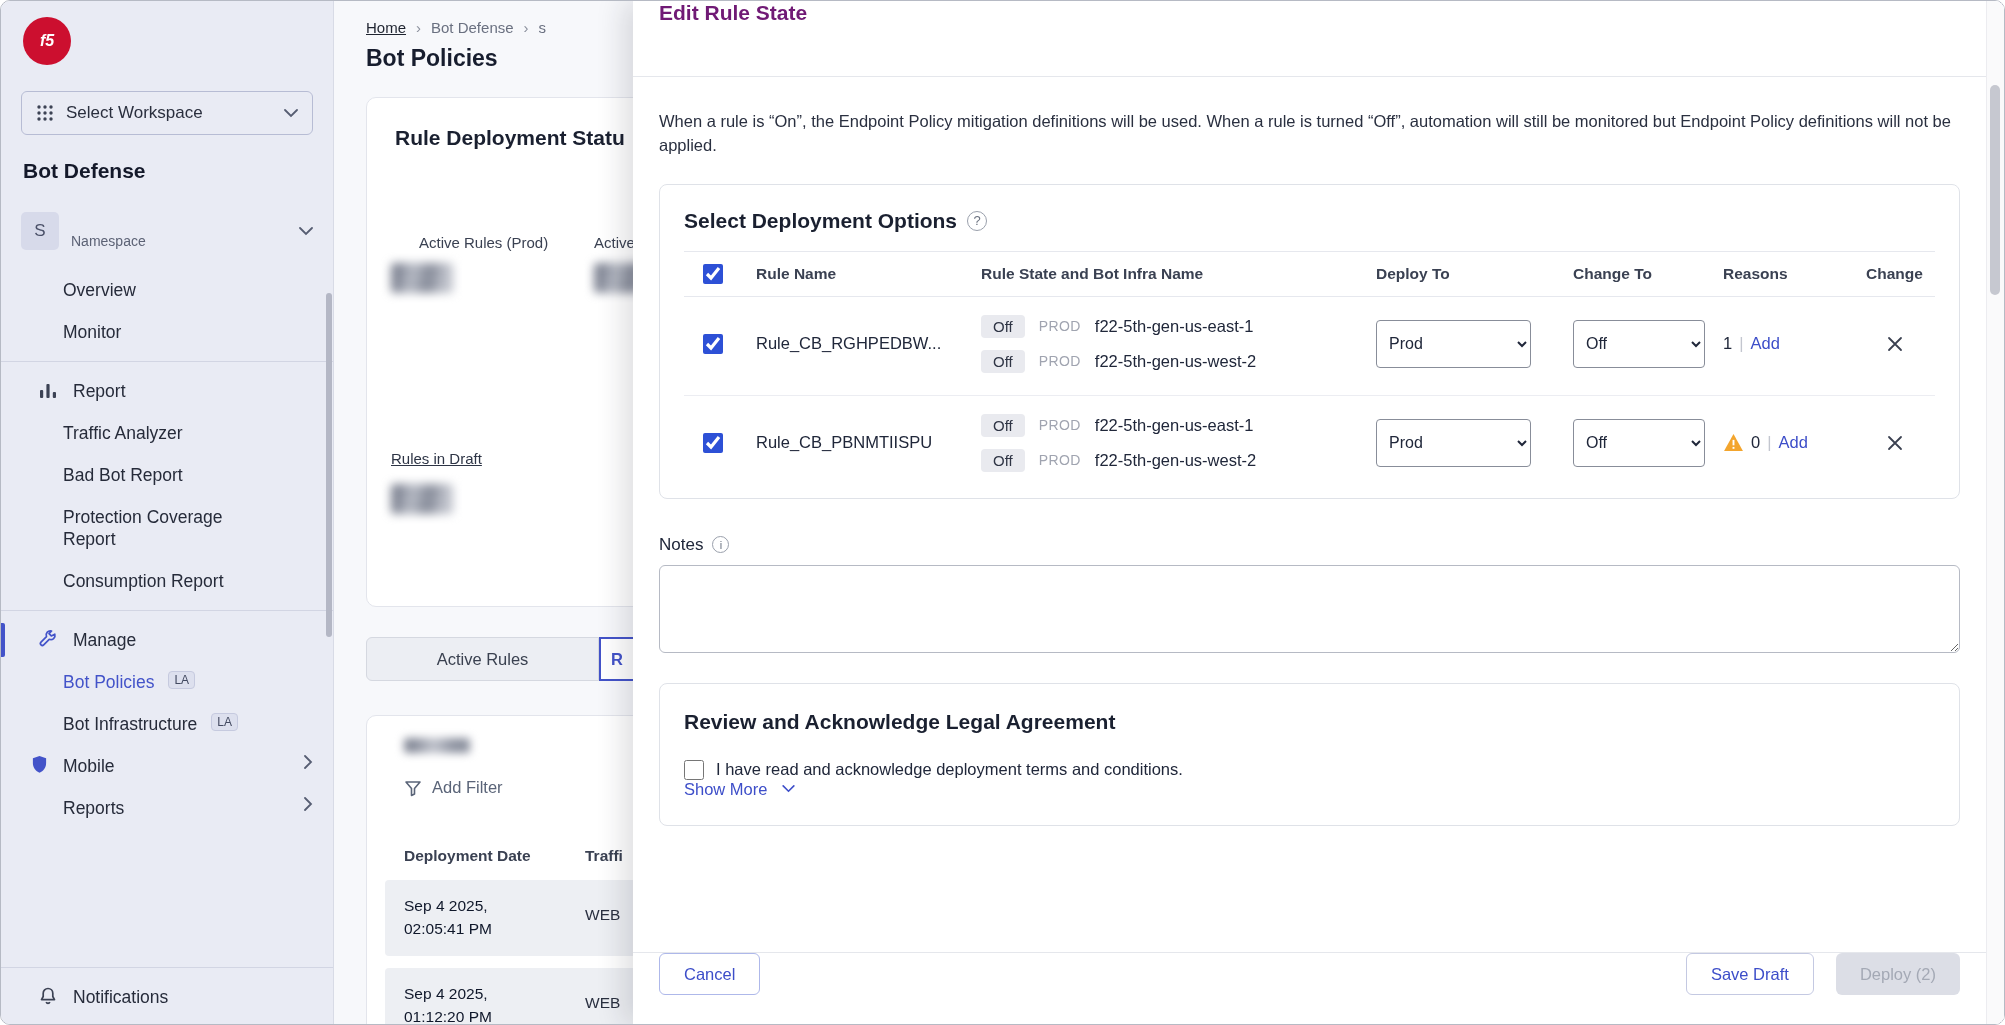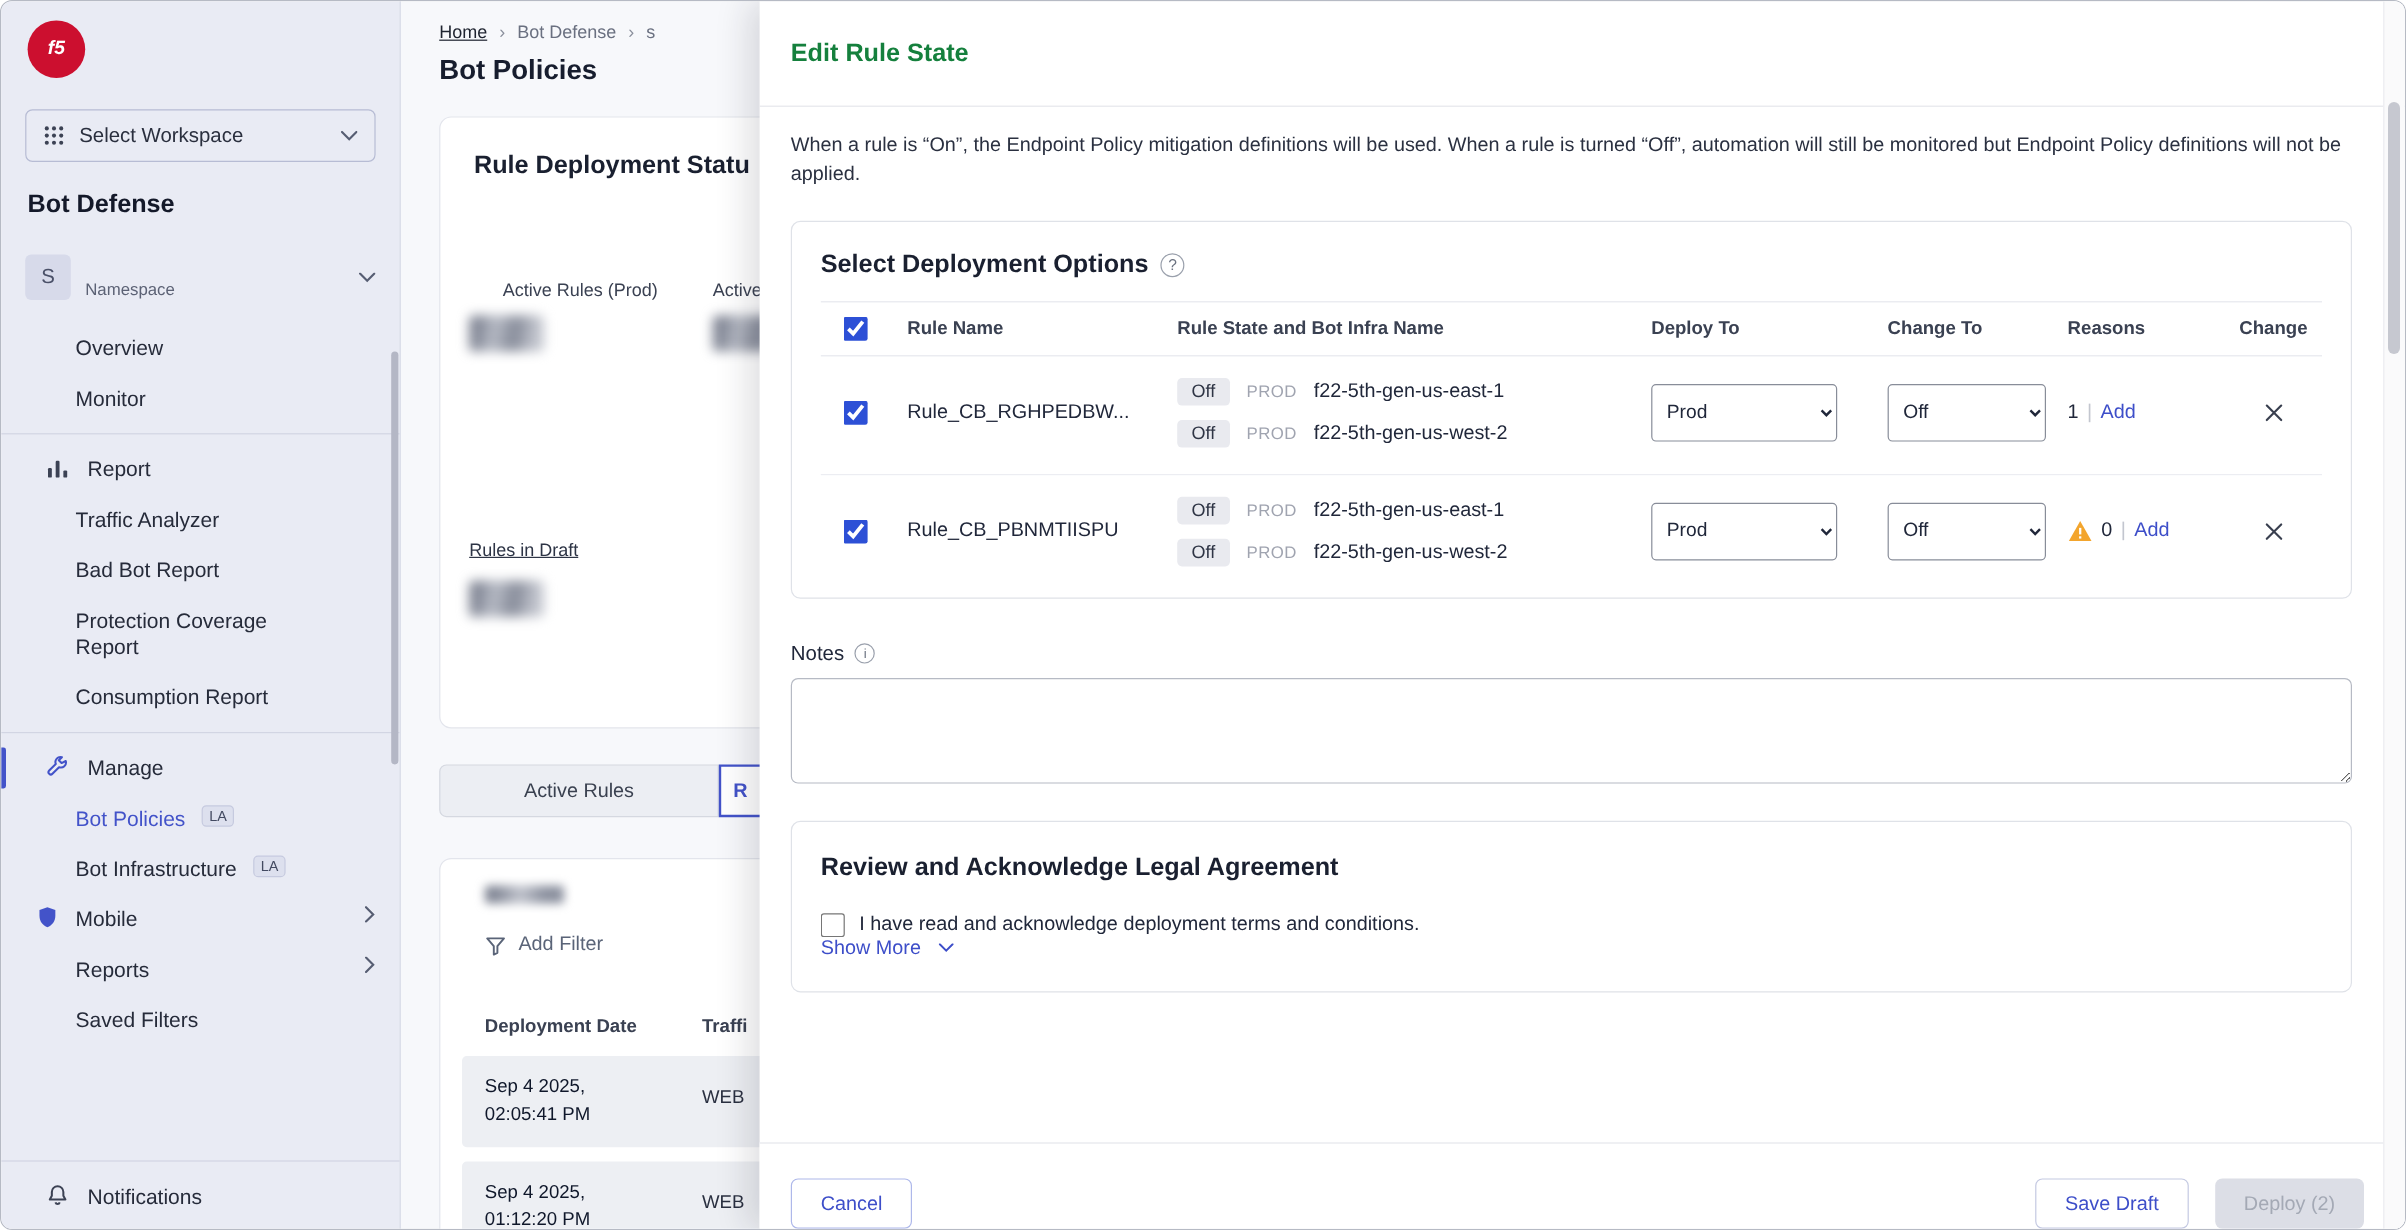--- a/index.html
+++ b/index.html
@@ -159,23 +159,23 @@
   .lt-row .date { position:absolute; left:19px; top:14px; font-size:15.5px; line-height:23px; color:#0f172a; }
   .lt-row .traffic { position:absolute; left:200px; top:26px; font-size:15.5px; color:#2a3040; }
 
   
   .drawer {
     position:absolute; left:632px; top:0; right:0; bottom:0;
     background:#fff; z-index:3;
     box-shadow:-10px 0 26px rgba(25,28,40,.14);
   }
   .drawer-header {
-    height:88px; display:flex; align-items:center; padding:0 26px;
+    height:76px; display:flex; padding:0 26px;
     border-bottom:1px solid #e5e7ec;
-    font-size:21px; font-weight:600; color:#15803d;
+    font-size:21px; font-weight:600; color:#701a75;
   }
   .drawer-body {
     position:absolute; top:79px; bottom:72px; left:0; right:18px;
     padding:30px 26px 0; overflow:hidden;
   }
   .drawer-desc { font-size:16.5px; line-height:1.45; color:#2a3040; }
 
   .dep-card { margin-top:26px; border:1px solid #dfe2e8; border-radius:8px; padding:24px 24px 4px; }
   .dep-title-row { display:flex; align-items:center; gap:10px; }
   .dep-title { font-size:21px; font-weight:600; color:#1a2030; }
@@ -231,23 +231,23 @@
     resize:vertical; padding:10px; font:inherit; font-size:16px; color:#20273a;
   }
 
   .legal-card { margin-top:26px; border:1px solid #dfe2e8; border-radius:8px; padding:26px 24px; }
   .legal-title { font-size:21px; font-weight:600; color:#1a2030; }
   .legal-check { margin-top:26px; display:flex; gap:12px; align-items:flex-start; font-size:16.5px; color:#20273a; }
   .legal-error { margin:7px 0 0 32px; color:var(--error); font-size:16px; }
   .show-more { color:var(--link); font-size:16.5px; display:flex; align-items:center; gap:15px; cursor:pointer; width:max-content; }
 
   .drawer-footer {
-    position:absolute; left:0; right:8px; bottom:0; height:72px;
+    position:absolute; left:0; right:18px; bottom:0; height:72px;
     border-top:1px solid #e5e7ec; background:#fff;
-    display:flex; align-items:flex-end; padding:0 26px;
+    display:flex; align-items:flex-start; padding:0 26px;
   }
   .btn {
     height:42px; border-radius:6px; font-size:16.5px; padding:0 24px;
     display:flex; align-items:center; justify-content:center;
     cursor:pointer; font-family:inherit; background:#fff; border:none;
   }
   .btn-cancel { border:1px solid #aeb8ea; color:var(--link); }
   .f-spacer { flex:1; }
   .btn-savedraft { border:1px solid #c4c9e2; color:var(--link); margin-right:22px; }
   .btn-deploy { background:#dcdee6; color:#a4a9b5; cursor:default; }
@@ -368,23 +368,20 @@
           </svg>
       </span>
     </div>
     <div class="nav-item">
       <span>Reports</span>
       <span class="chev-r">
         <svg width="9" height="14" viewBox="0 0 9 14">
             <path d="M1 1l6 6-6 6" fill="none" stroke="currentColor" stroke-width="1.8" stroke-linecap="round"></path>
           </svg>
       </span>
-    </div>
-    <div class="nav-item">
-      <span>Saved Filters</span>
     </div>
   </nav>
 
   <div class="sb-bottom">
     <div class="sb-divider"></div>
     <div class="nav-item section">
       <span class="s-icon">
         <svg width="20" height="20" viewBox="0 0 20 20" fill="none" stroke="currentColor" stroke-width="1.7" stroke-linejoin="round">
             <path d="M10 2.5a4.8 4.8 0 0 0-4.8 4.8v3.2L3.5 13.6h13l-1.7-3.1V7.3A4.8 4.8 0 0 0 10 2.5z"></path>
             <path d="M8.2 16a1.9 1.9 0 0 0 3.6 0"></path>

